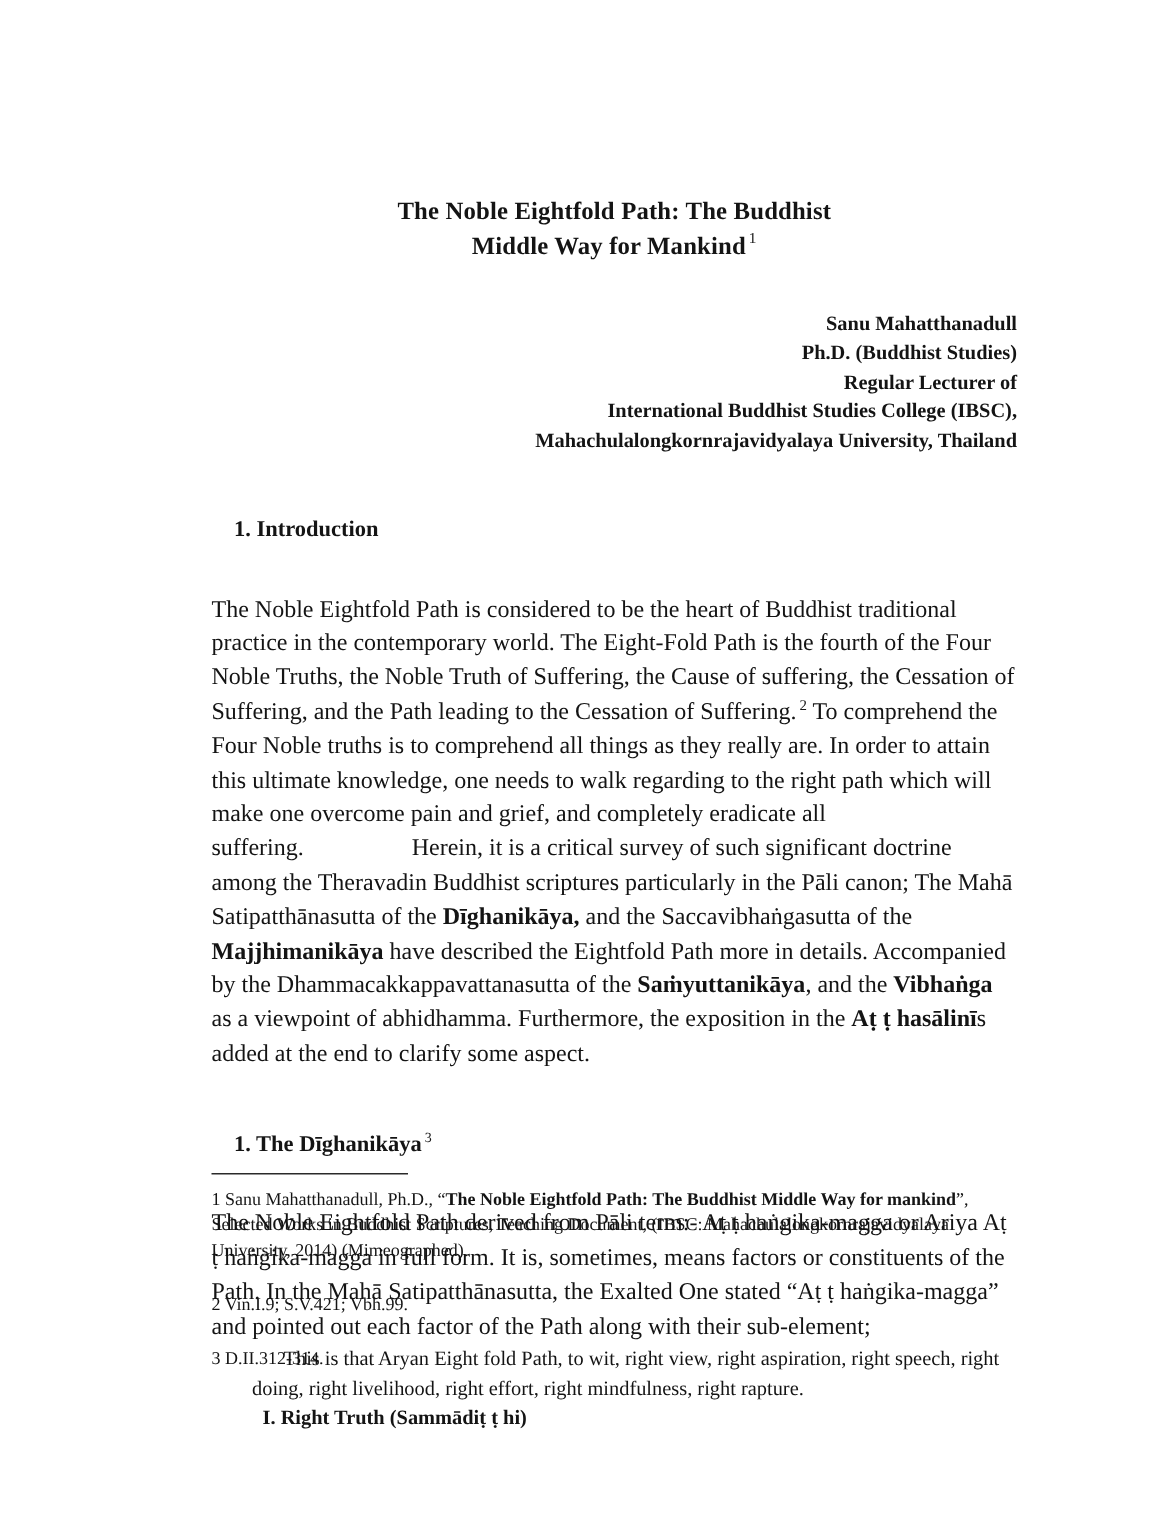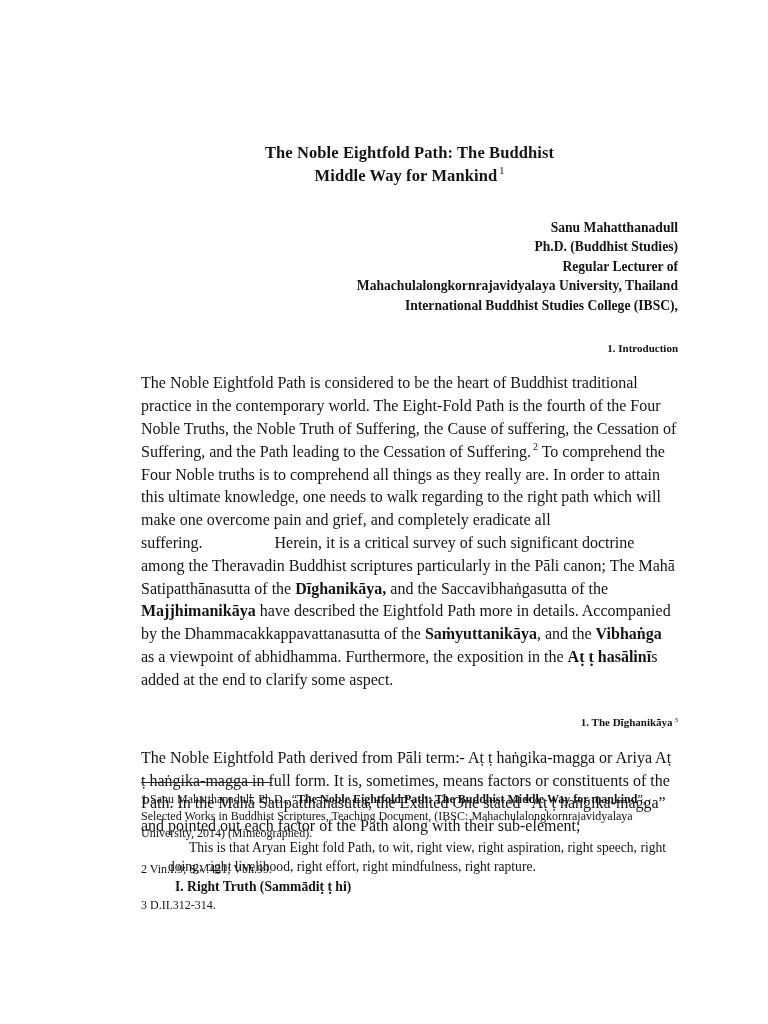--- a/index.html
+++ b/index.html
@@ -26,21 +26,21 @@
 
   .content {
     position: absolute;
     left: 141px;
     top: 0;
     width: 537px;
   }
 
   
   .doc-title {
-    margin: 12px;
+    margin: 0;
     padding-top: 130px;
     text-align: center;
     font-size: 16.5px;
     font-weight: bold;
     line-height: 1.38;
     letter-spacing: 0.1px;
   }
   .doc-title .line { display: block; }
   sup.fn {
     font-size: 0.62em;
@@ -55,26 +55,25 @@
   .author-block {
     margin-top: 30px;
     text-align: right;
     font-size: 13.6px;
     line-height: 1.435;
   }
   .author-block div { display: block; font-weight: bold; }
 
   
   .section-heading {
-    margin: 0;
+    margin: 15px;
     padding-top: 26px;
-    font-size: 11px;
+    font-size: 15px;
     font-weight: bold;
     line-height: 1.3;
-    text-align: right;
   }
   .section-heading.second { padding-top: 24px; }
 
   
   .body-para {
     margin: 0;
     padding-top: 17px;
     font-size: 16px;
     line-height: 1.425;
     text-align: left;
@@ -126,22 +125,22 @@
 
     <h1 class="doc-title">
       <span class="line">The Noble Eightfold Path: The Buddhist</span>
       <span class="line"><span>Middle Way for Mankind</span><sup class="fn">1</sup></span>
     </h1>
 
     <div class="author-block">
       <div>Sanu Mahatthanadull</div>
       <div>Ph.D. (Buddhist Studies)</div>
       <div>Regular Lecturer of</div>
+      <div>International Buddhist Studies College (IBSC),</div>
       <div>Mahachulalongkornrajavidyalaya University, Thailand</div>
-      <div>International Buddhist Studies College (IBSC),</div>
     </div>
 
     <h2 class="section-heading">1. Introduction</h2>
 
     <p class="body-para"><span>The Noble Eightfold Path is considered to be the heart of Buddhist traditional practice in the contemporary world. The Eight-Fold Path is the fourth of the Four Noble Truths, the Noble Truth of Suffering, the Cause of suffering, the Cessation of Suffering, and the Path leading to the Cessation of Suffering.</span><sup class="fn">2</sup> <span>To comprehend the Four Noble truths is to comprehend all things as they really are. In order to attain this ultimate knowledge, one needs to walk regarding to the right path which will make one overcome pain and grief, and completely eradicate all suffering.</span><span class="indent-run"></span><span>Herein, it is a critical survey of such significant doctrine among the Theravadin Buddhist scriptures particularly in the Pāli canon; The Mahā Satipatthānasutta of the </span><b>Dīghanikāya,</b><span> and the Saccavibhaṅgasutta of the </span><b>Majjhimanikāya</b><span> have described the Eightfold Path more in details. Accompanied by the Dhammacakkappavattanasutta of the </span><b>Saṁyuttanikāya</b><span>, and the </span><b>Vibhaṅga</b><span> as a viewpoint of abhidhamma. Furthermore, the exposition in the </span><b>Aṭ ṭ hasālinī</b><span>s added at the end to clarify some aspect.</span></p>
 
     <h2 class="section-heading second"><span>1. The Dīghanikāya</span><sup class="fn">3</sup></h2>
 
     <p class="body-para">The Noble Eightfold Path derived from Pāli term:- Aṭ ṭ haṅgika-magga or Ariya Aṭ ṭ haṅgika-magga in full form. It is, sometimes, means factors or constituents of the Path. In the Mahā Satipatthānasutta, the Exalted One stated “Aṭ ṭ haṅgika-magga” and pointed out each factor of the Path along with their sub-element;</p>
 

